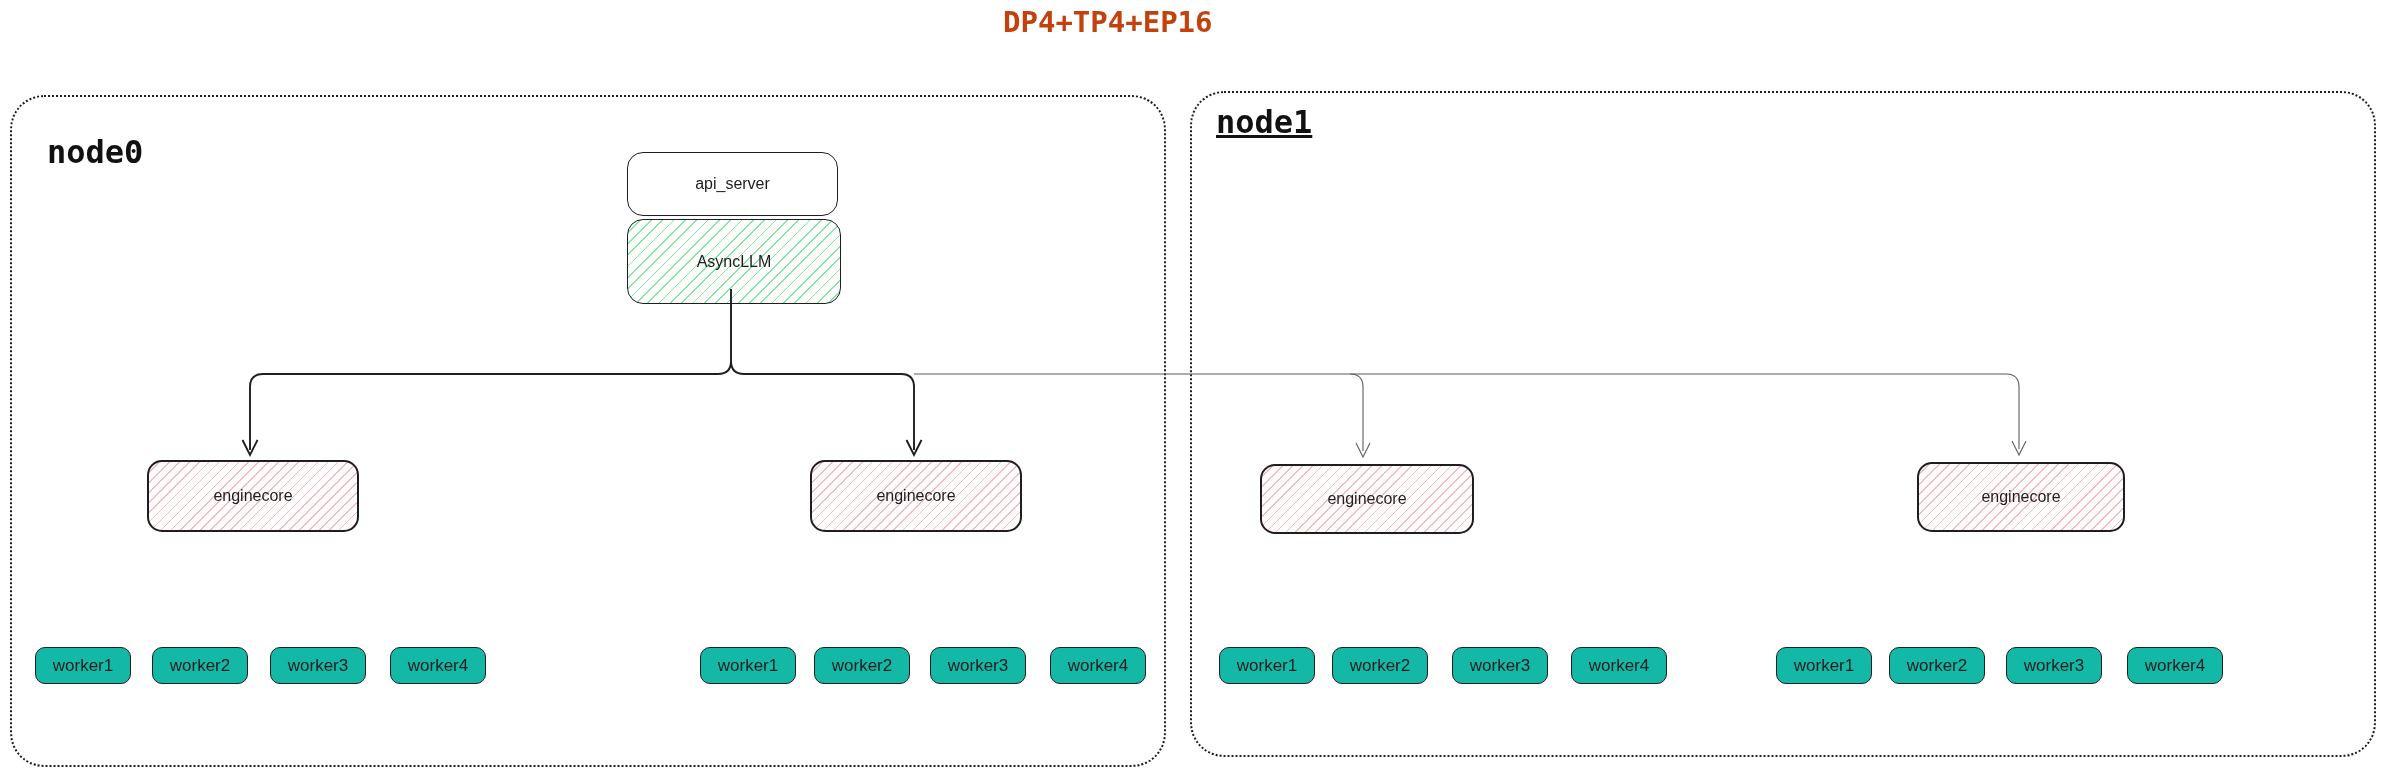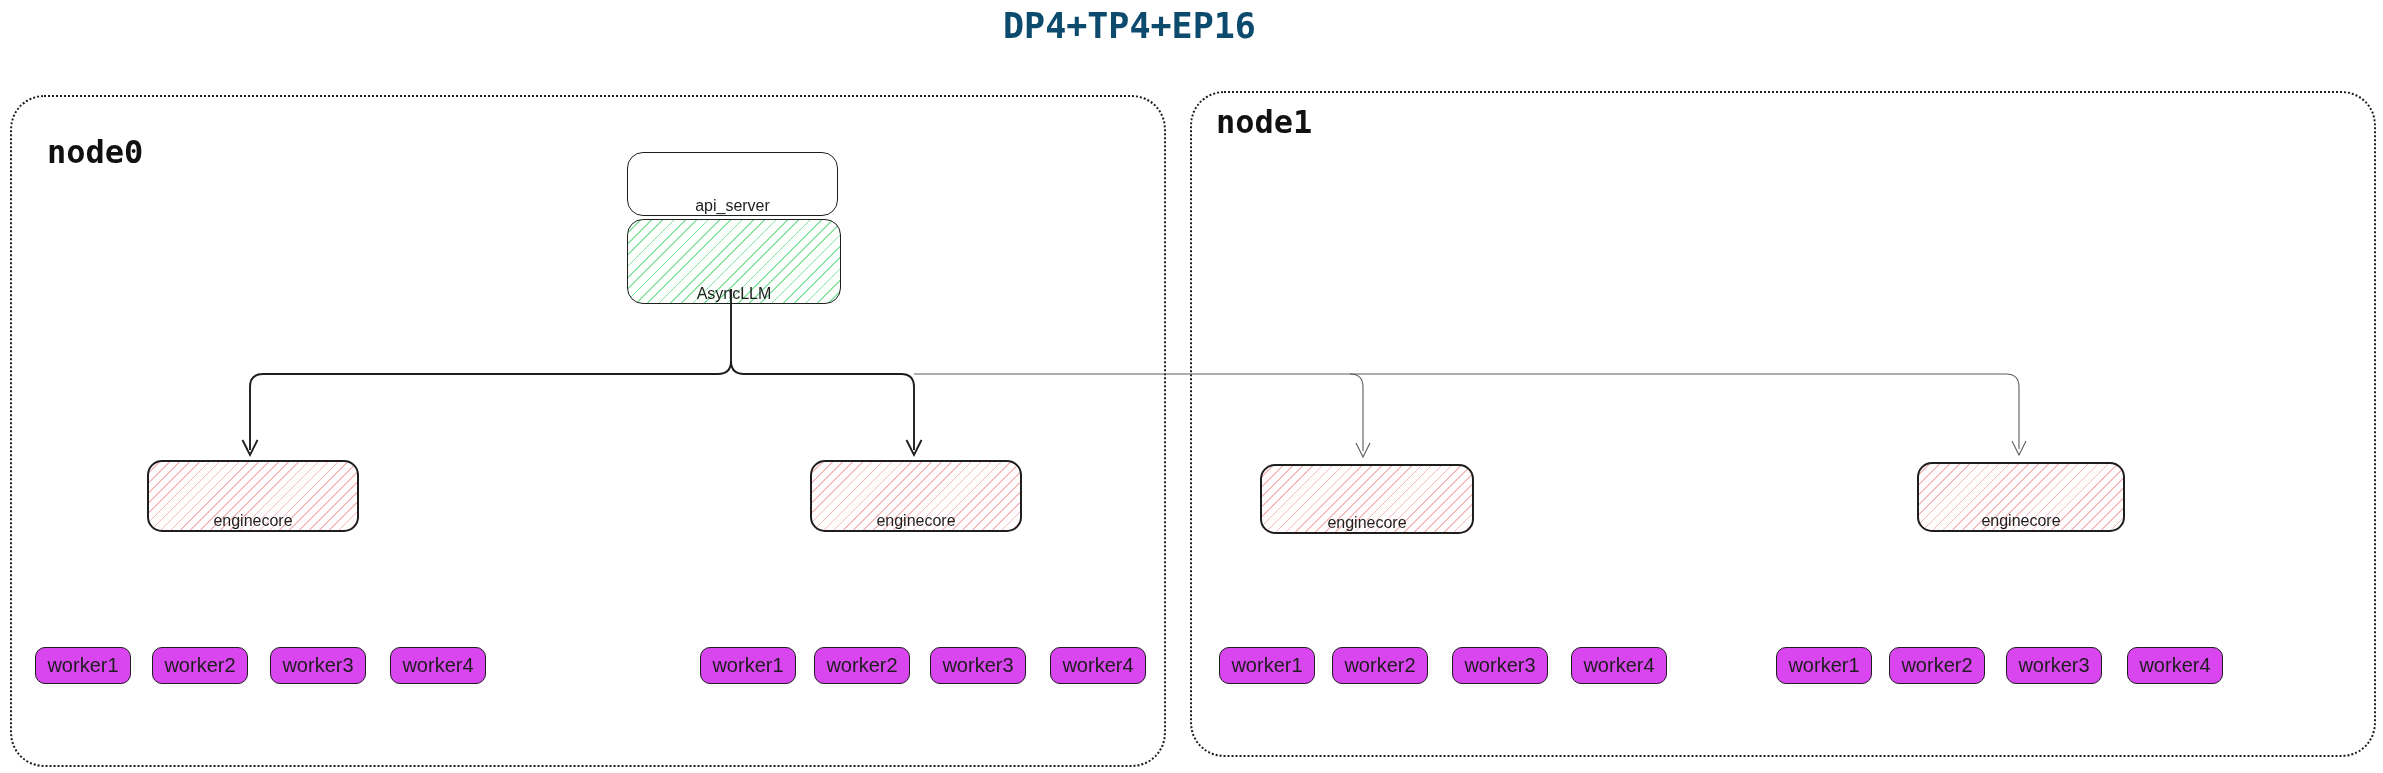--- a/index.html
+++ b/index.html
@@ -7,45 +7,45 @@
     position:relative;
     width:2383px;height:773px;
     background:#ffffff;
     font-family:"Liberation Sans", sans-serif;
     color:#1e1e1e;
     overflow:hidden;
   }
   .diagram-title{
     position:absolute;left:1003px;top:7px;
     font-family:"DejaVu Sans Mono", monospace;
-    font-weight:700;font-size:35px;line-height:1.1;
-    letter-spacing:0px;color:#0c4a6e;white-space:nowrap;
+    font-weight:700;font-size:29px;line-height:1.1;
+    letter-spacing:0px;color:#c2410c;white-space:nowrap;
   }
   .node-box{
     position:absolute;
     border:2.5px dotted #1d1d1d;
     border-radius:34px;
     background:transparent;
   }
   #node0-box{left:10px;top:95px;width:1152px;height:668px;}
   #node1-box{left:1190px;top:91px;width:1182px;height:662px;}
   .node-label{
     position:absolute;
     font-family:"DejaVu Sans Mono", monospace;
     font-weight:700;font-size:32px;line-height:1;color:#111;
     white-space:nowrap;
   }
   #node0-box .node-label{left:35px;top:39px;}
-  #node1-box .node-label{left:24px;top:13px;}
+  #node1-box .node-label{left:24px;top:13px;text-decoration:underline;}
   .shape{
     position:absolute;
     border:1.7px solid #1e1e1e;
     border-radius:16px;
     background:#ffffff;
-    display:flex;align-items:flex-end;justify-content:center;
+    display:flex;align-items:center;justify-content:center;
     font-size:16px;color:#1e1e1e;
     box-sizing:border-box;
   }
   .api-server{left:615px;top:55px;width:211px;height:64px;}
   .async-llm{
     left:615px;top:122px;width:214px;height:85px;
     background-color:#fdfffd;
     background-image:repeating-linear-gradient(135deg,
       rgba(123,224,155,0.9) 0px, rgba(123,224,155,0.9) 1.2px,
       transparent 1.2px, transparent 8px);
@@ -59,23 +59,23 @@
     border-radius:15px;
   }
   #ec0{left:135px;top:363px;width:212px;height:72px;}
   #ec1{left:798px;top:363px;width:212px;height:72px;}
   #ec2{left:68px;top:371px;width:214px;height:70px;}
   #ec3{left:725px;top:369px;width:208px;height:70px;}
   .worker{
     position:absolute;
     width:96px;height:37px;
     border:1.8px solid #1e1e1e;border-radius:10px;
-    background:#d946ef;
+    background:#14b8a6;
     display:flex;align-items:center;justify-content:center;
-    font-size:20px;color:#1e1e1e;
+    font-size:17px;color:#1e1e1e;
     box-sizing:border-box;
   }
   .wrow-n0 .worker{top:550px;}
   .wrow-n1 .worker{top:554px;}
   #connector-layer{
     position:absolute;left:0;top:0;width:2383px;height:773px;
     pointer-events:none;
   }
 </style>
 </head>

